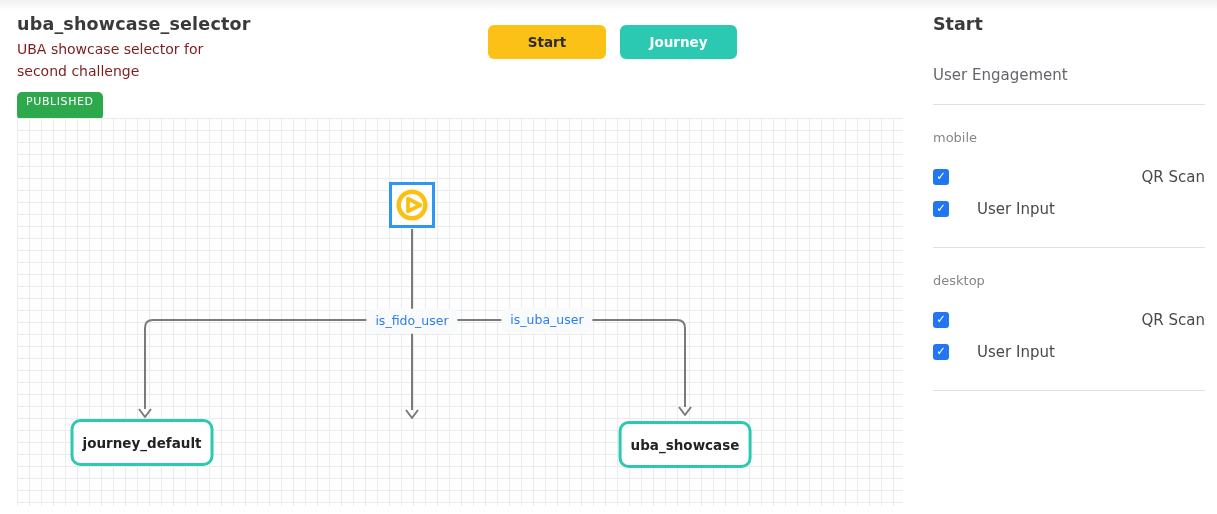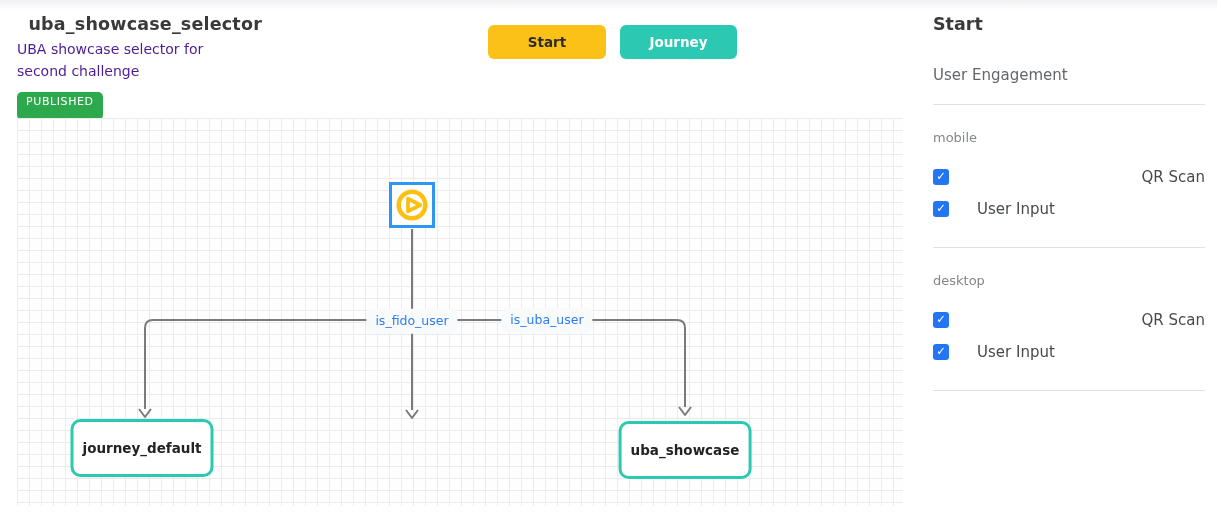--- a/index.html
+++ b/index.html
@@ -11,22 +11,22 @@
     overflow:hidden;
     color:#3b3b3b;
   }
   .top-strip {
     position:absolute; top:0; left:0; width:1217px; height:9px;
     background:linear-gradient(#f1f1f3,#fdfdfe);
   }
 
   
   .title-block { position:absolute; left:17px; top:14px; width:245px; }
-  .page-title { font-size:17.5px; font-weight:bold; color:#3a3a3a; letter-spacing:0.2px; margin-bottom:5px;text-align:right; }
-  .page-subtitle { font-size:14px; color:#4c1d95; line-height:1.55; margin-bottom:8px; width:235px; }
+  .page-title { font-size:17.5px; font-weight:bold; color:#3a3a3a; letter-spacing:0.2px; margin-bottom:5px; }
+  .page-subtitle { font-size:14px; color:#7f1d1d; line-height:1.55; margin-bottom:8px; width:235px; }
   .status-badge {
     display:inline-block; background:#2ea84d; color:#fff;
     font-size:11px; letter-spacing:0.6px; padding:3px 9px 12px; border-radius:5px;
   }
   .hdr-btn {
     position:absolute; top:25px; height:34px; border:none; border-radius:6px;
     font-family:inherit; font-weight:bold; font-size:13.5px; cursor:pointer;
   }
   .btn-start { left:488px; width:118px; background:#fcc117; color:#2d2d2d; }
   .btn-journey { left:620px; width:117px; background:#2bc9b1; color:#ffffff; }
@@ -54,21 +54,21 @@
     background:#f9fafc; color:#2b7df0;
     font-size:12.5px; line-height:1; padding:6px 9px; border-radius:6px;
     white-space:nowrap; cursor:pointer;
   }
   .el-0 { left:258px; top:201px; }
   .el-1 { left:395px; top:203px; }
   .el-2 { left:530px; top:202px; }
 
   .flow-node {
     position:absolute; transform:translateX(-50%);
-    height:58px; padding:0 9px;
+    height:47px; padding:0 9px;
     background:#fff; border:3px solid #2bc9b1; border-radius:10px;
     display:flex; align-items:center; justify-content:center;
     font-weight:bold; font-size:13.5px; color:#232323; white-space:nowrap;
     cursor:pointer;
   }
   .fn-0 { left:125px; top:301px; }
   .fn-1 { left:397px; top:305px; }
   .fn-2 { left:668px; top:303px; }
 
   

